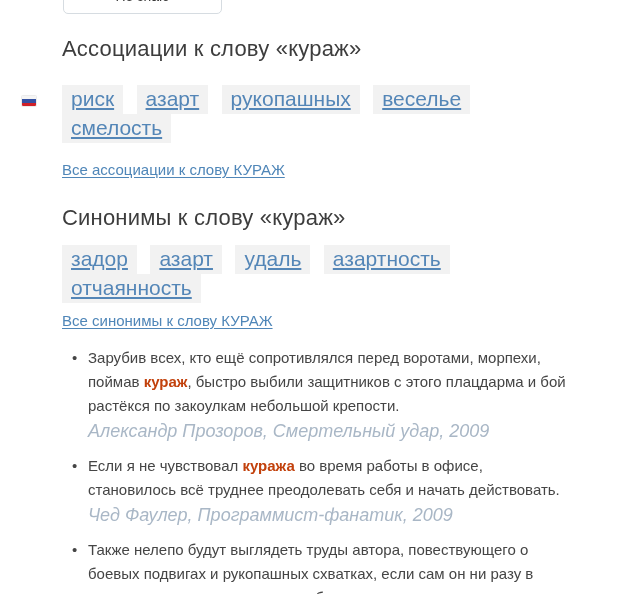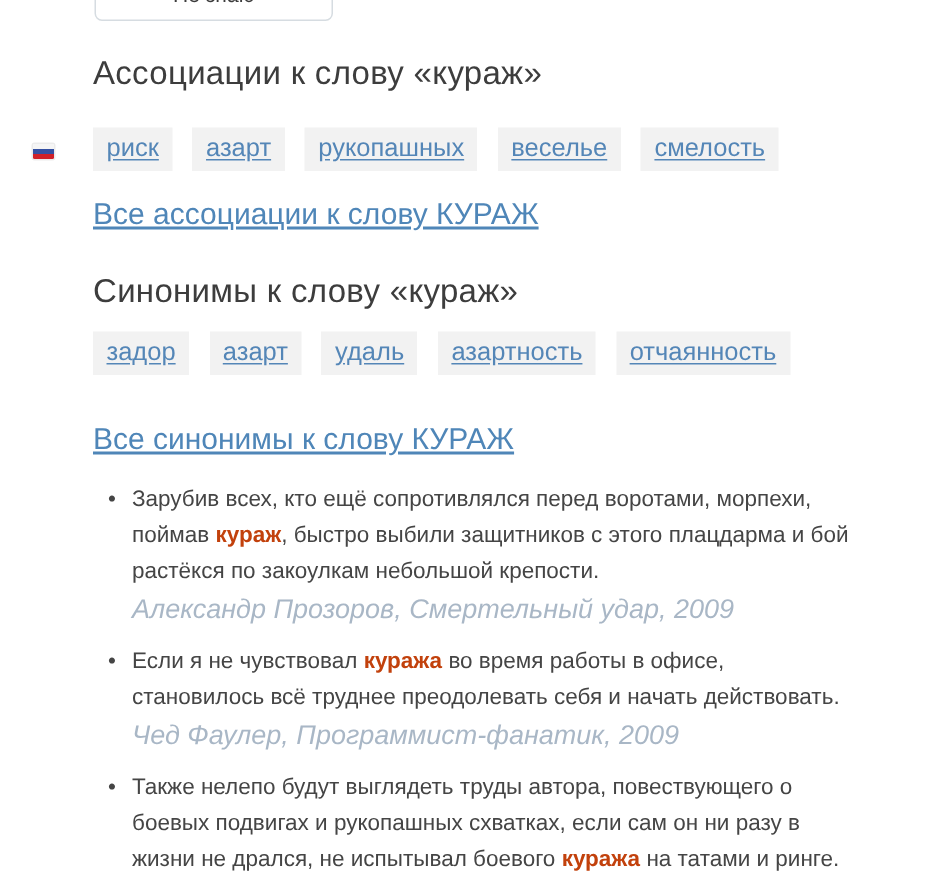--- a/index.html
+++ b/index.html
@@ -45,37 +45,37 @@
   .h-syn   { margin-top: 26px; }
   .h-sent  { margin-top: 19px; }
 
   .tags { margin-top: 23px; line-height: 24px; }
   .tags.second { margin-top: 14px; }
   .tag {
     display: inline-block;
     background: #f2f2f2;
     padding: 2px 9px 3px 9px;
     margin-right: 9px;
-    font-size: 17px;
+    font-size: 21px;
     color: #5486b7;
     text-decoration: underline;
     text-underline-offset: 2px;
     cursor: pointer;
   }
 
   .all-link {
     display: inline-block;
-    font-size: 20px;
+    font-size: 15px;
     color: #4f86b8;
     text-decoration: underline;
     text-underline-offset: 2px;
     cursor: pointer;
   }
   .all-link.first  { margin-top: 18px; }
-  .all-link.second { margin-top: 32px; text-align: center; }
+  .all-link.second { margin-top: 9px; text-align: center; }
 
   .sentences { margin-top: 16px; max-width: 512px; }
   .sentence-item {
     position: relative;
     padding-left: 26px;
     margin-bottom: 14px;
   }
   .sentence-item .bullet {
     position: absolute;
     left: 10px;

